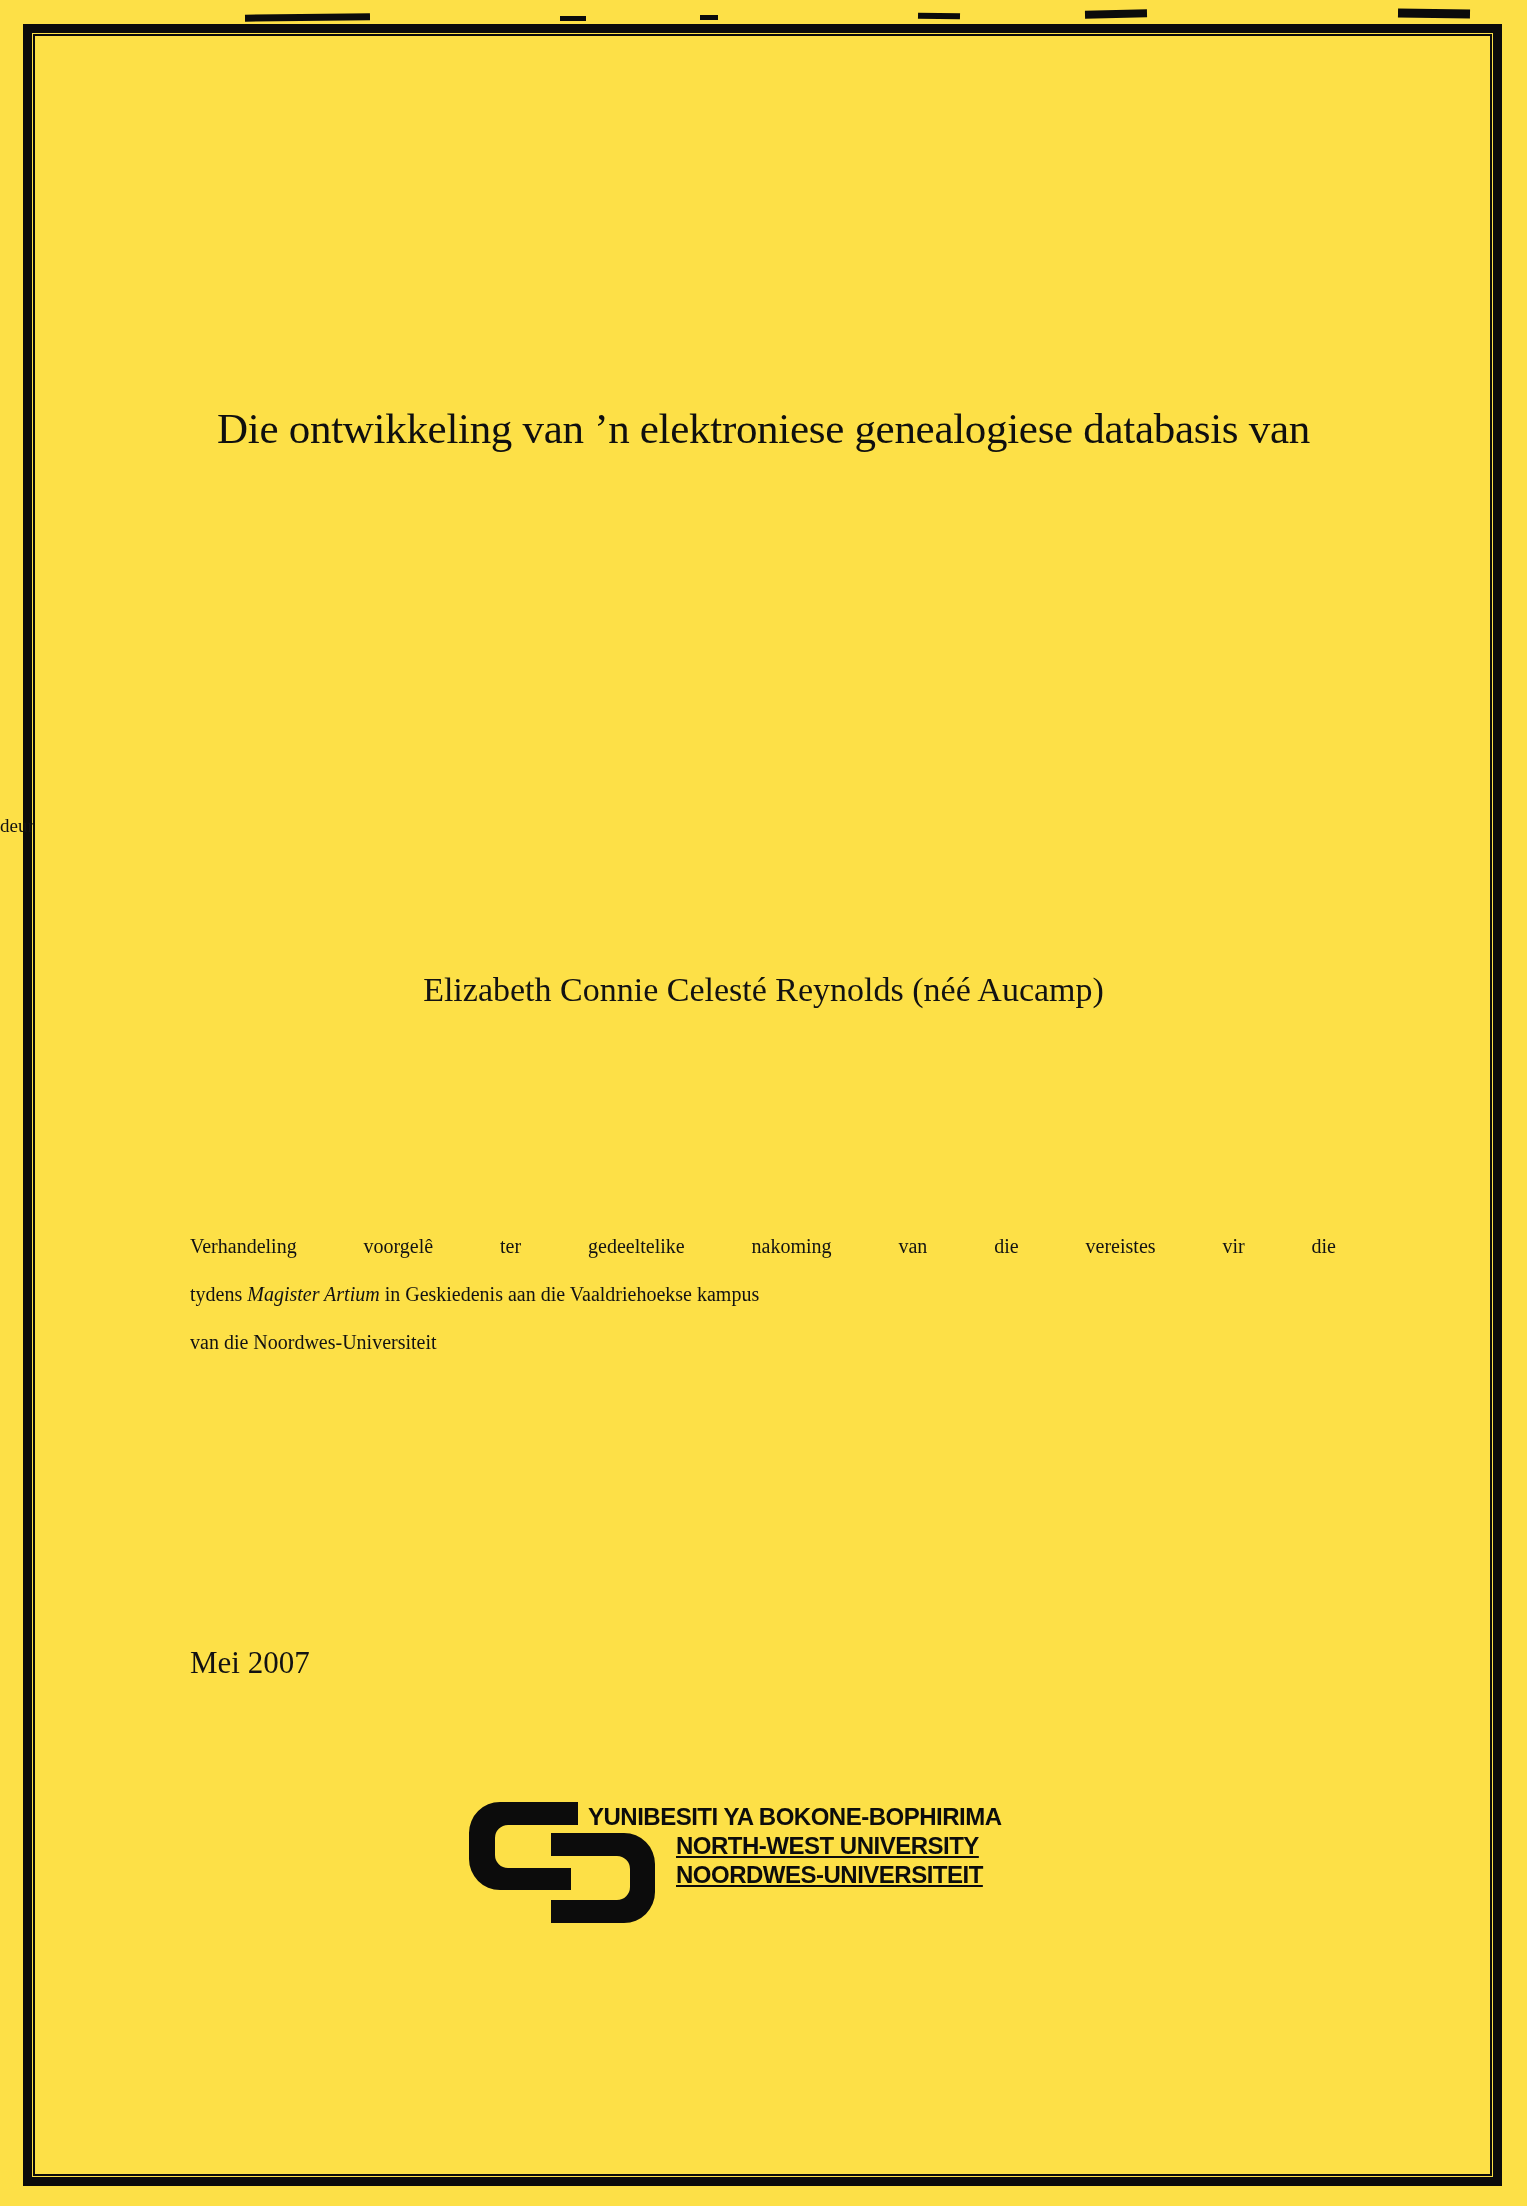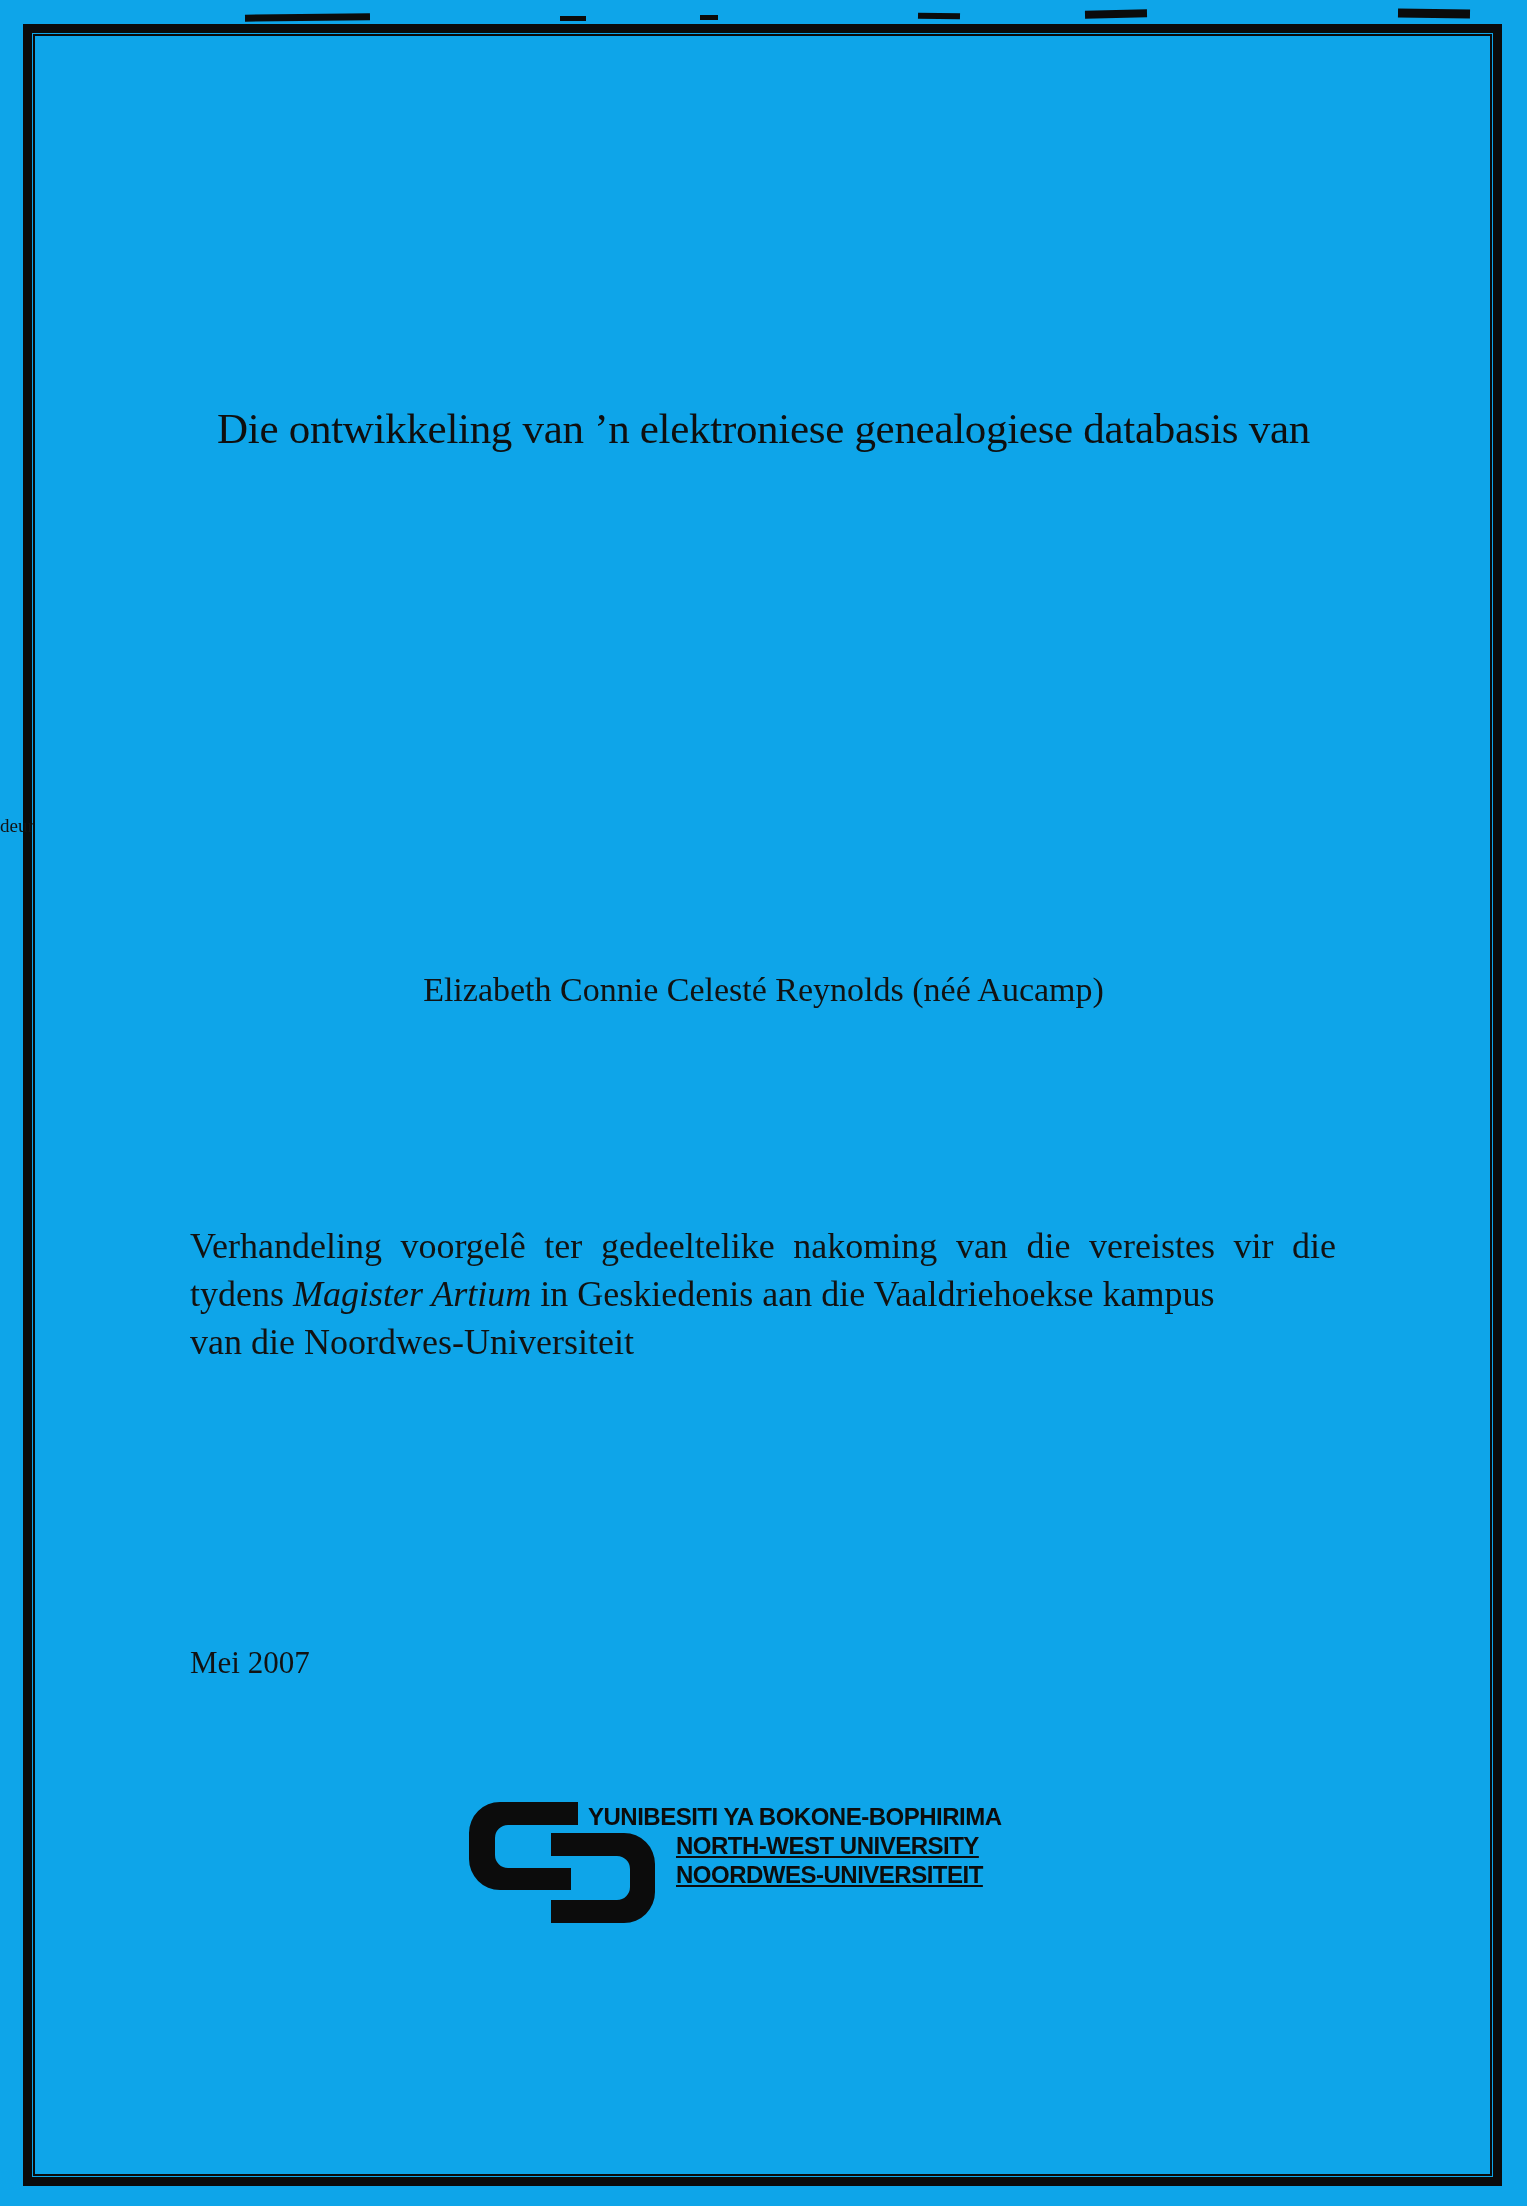--- a/index.html
+++ b/index.html
@@ -1,19 +1,19 @@
 <!DOCTYPE html>
 <html><head>
 <meta charset="utf-8">
 <style>
   html,body{margin:0;padding:0;background:#e8e8e8;}
   .page{
     position:relative;
     width:1527px;height:2206px;
-    background:#0ea5e9;
+    background:#fde047;
     font-family:"Liberation Serif","DejaVu Serif",serif;
     color:#121212;
     overflow:hidden;
     margin:0 auto;
   }
   
   .frame-outer{
     position:absolute;left:23px;top:24px;right:25px;bottom:20px;
     border:9px solid #0b0b0b;
   }
@@ -42,21 +42,21 @@
     text-align:left;
     font-size:19px;line-height:40px;
   }
   .author{
     position:absolute;left:0;right:0;top:968px;
     text-align:center;
     font-size:34px;line-height:44px;
   }
   .statement{
     position:absolute;left:190px;top:1222px;width:1146px;
-    font-size:36px;line-height:48px;
+    font-size:20px;line-height:48px;
   }
   .statement .just{
     text-align:justify;
     text-align-last:justify;
     -moz-text-align-last:justify;
   }
   .statement .nw{white-space:nowrap;}
   .statement .it{font-style:italic;}
   .supervisor-block{
     position:absolute;left:190px;top:1641px;

